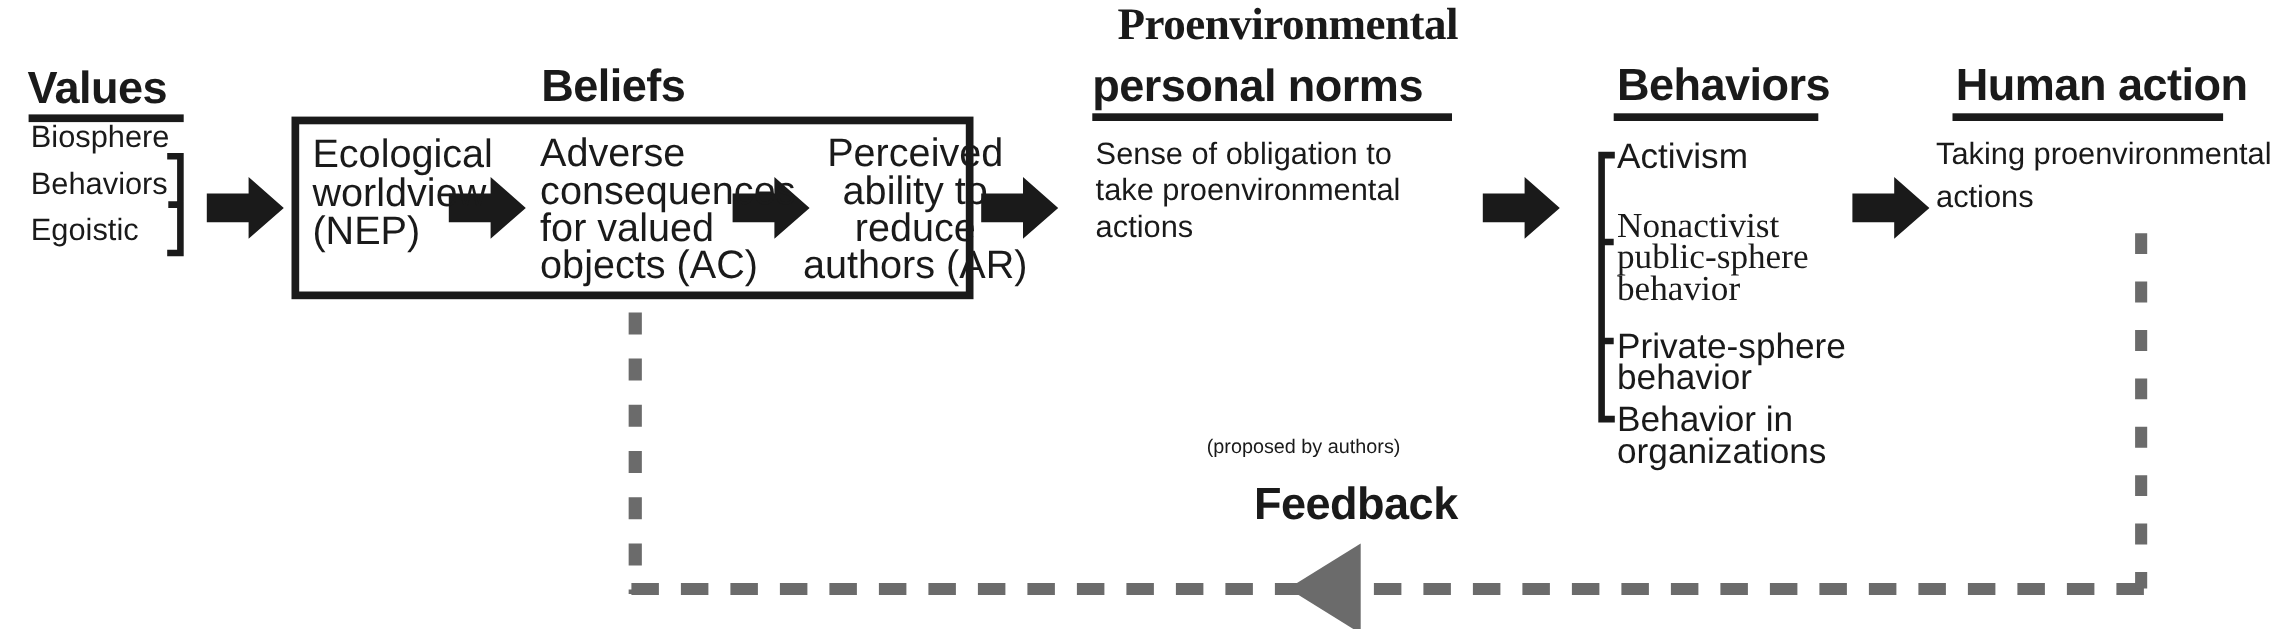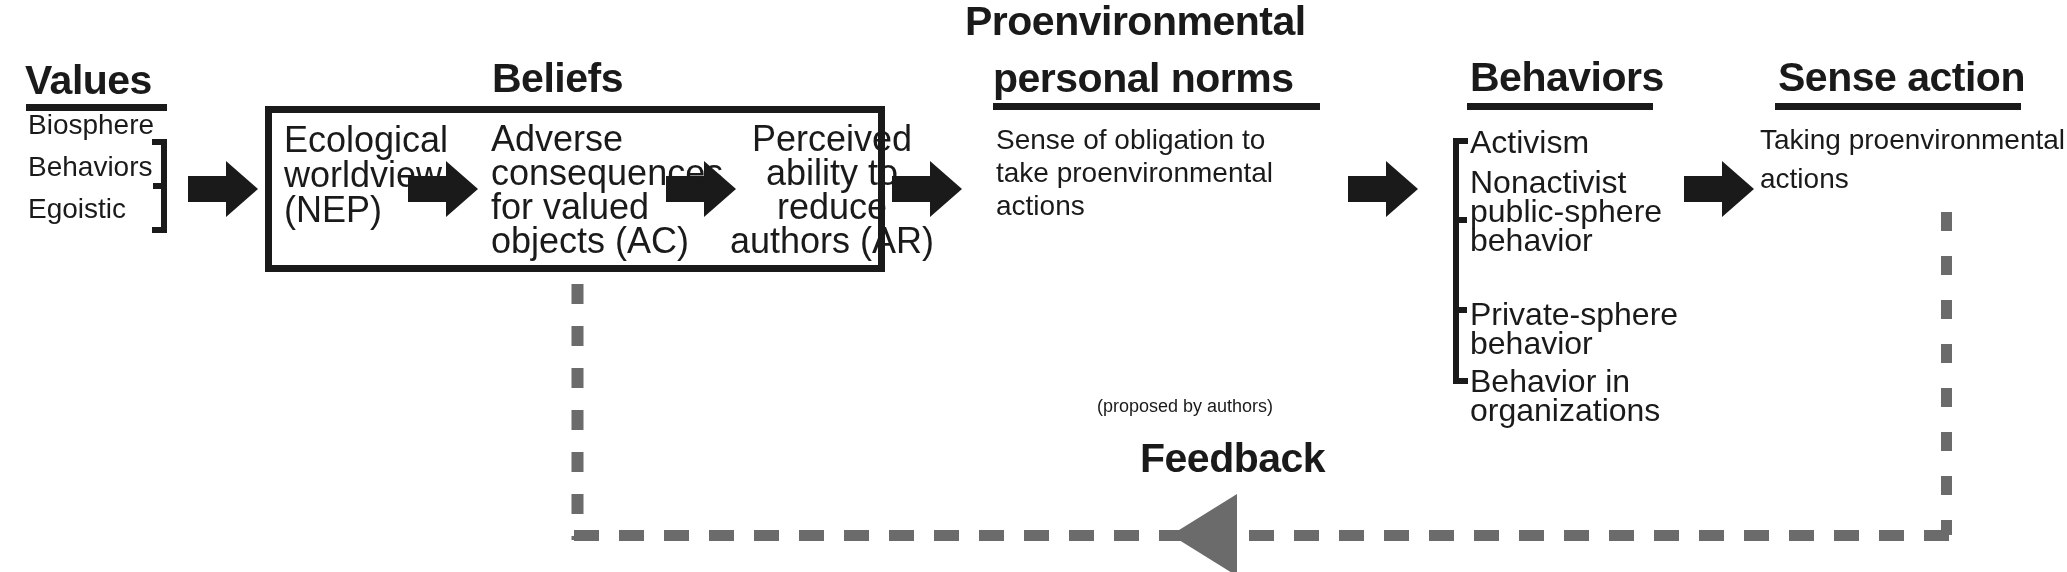--- a/index.html
+++ b/index.html
@@ -76,50 +76,50 @@
     <div>objects (AC)</div>
   </div>
 
   <div class="box-col" style="left:730px;top:122px;line-height:34px;text-align:center;">
     <div>Perceived</div>
     <div>ability to</div>
     <div>reduce</div>
     <div>authors (AR)</div>
   </div>
 
-  <div class="abs h1" style="left:965px;top:1px;">Proenvironmental</div>
+  <div class="abs h1" style="left:1016px;top:1px;font-family:Liberation Serif, serif;">Proenvironmental</div>
   <div class="abs h1" style="left:993px;top:58px;">personal norms</div>
   <div class="rule" style="left:993px;top:103px;width:327px;"></div>
   <div class="abs body norms-body" style="left:996px;top:123px;">
     <div>Sense of obligation to</div>
     <div>take proenvironmental</div>
     <div>actions</div>
   </div>
 
   <div class="abs h1" style="left:1470px;top:57px;">Behaviors</div>
   <div class="rule" style="left:1467px;top:103px;width:186px;"></div>
 
   <div class="beh-item" style="left:1470px;top:128px;">
     <div>Activism</div>
   </div>
-  <div class="beh-item" style="left:1470px;top:168px;">
+  <div class="beh-item" style="left:1470px;top:190px;font-family:Liberation Serif, serif;">
     <div>Nonactivist</div>
     <div>public-sphere</div>
     <div>behavior</div>
   </div>
   <div class="beh-item" style="left:1470px;top:300px;">
     <div>Private-sphere</div>
     <div>behavior</div>
   </div>
   <div class="beh-item" style="left:1470px;top:367px;">
     <div>Behavior in</div>
     <div>organizations</div>
   </div>
 
-  <div class="abs h1" style="left:1778px;top:57px;">Sense action</div>
+  <div class="abs h1" style="left:1778px;top:57px;">Human action</div>
   <div class="rule" style="left:1775px;top:103px;width:246px;"></div>
   <div class="abs body human-body" style="left:1760px;top:120px;">
     <div>Taking proenvironmental</div>
     <div>actions</div>
   </div>
 
   <div class="abs" style="left:1097px;top:397px;font-size:18px;line-height:1;">(proposed by authors)</div>
   <div class="abs h1" style="left:1140px;top:438px;">Feedback</div>
 
 </div>

